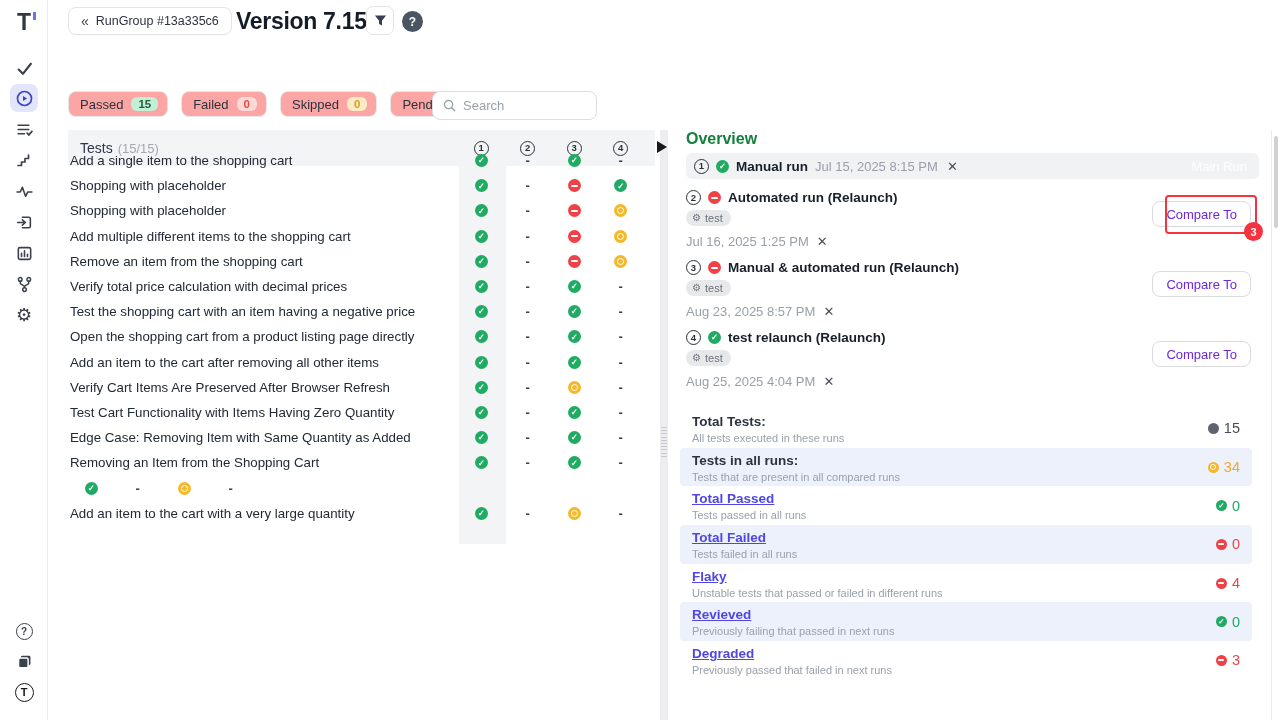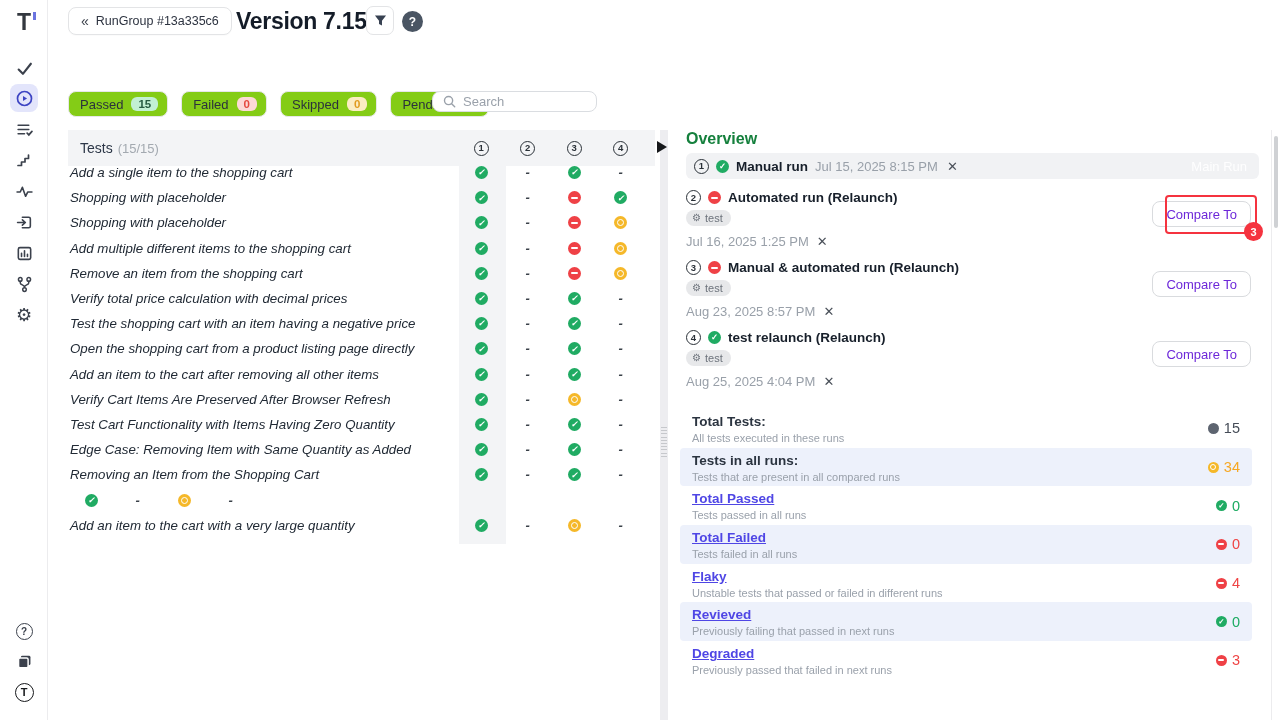--- a/index.html
+++ b/index.html
@@ -34,39 +34,39 @@
   .filter-btn { position:absolute; left:366px; top:6px; width:28px; height:29px;
     border:1px solid #e3e4e6; border-radius:7px; background:#fff; display:flex;
     align-items:center; justify-content:center; cursor:pointer; }
   .help-btn { position:absolute; left:402px; top:11px; width:21px; height:21px; border-radius:50%;
     background:#4a5563; color:#fff; display:flex; align-items:center; justify-content:center;
     font-size:12px; font-weight:700; cursor:pointer; }
 
   
   .chips { position:absolute; left:68px; top:91px; display:flex; gap:13px; }
   .chip { height:26px; display:flex; align-items:center; gap:8px; padding:0 9px 0 11px;
-    background:#84cc16; border:1px solid #e6e7e9; border-radius:8px; font-size:13px; color:#2b323c;
+    background:#fca5a5; border:1px solid #e6e7e9; border-radius:8px; font-size:13px; color:#2b323c;
     cursor:pointer;text-align:right; }
   .chip-badge { border-radius:6px; padding:1px 7px; font-size:11.5px; font-weight:600; }
-  .search-box { position:absolute; left:432px; top:91px; width:165px; height:21px;
+  .search-box { position:absolute; left:432px; top:91px; width:165px; height:29px;
     border:1px solid #dadde1; border-radius:8px; background:#fff; display:flex;
     align-items:center; gap:7px; padding:0 10px; }
   .search-box input { border:none; outline:none; width:110px; font-size:13px; color:#2b323c;
     font-family:"Liberation Sans", sans-serif; background:transparent; }
   .search-box input::placeholder { color:#9aa1aa; }
 
   
   .tbl-head { position:absolute; left:68px; top:130px; width:587px; height:36px;
     background:#f3f4f6; display:flex; align-items:center; padding-left:12px; }
   .tbl-title { font-size:14px; font-weight:400; color:#2d3748; }
   .tbl-count { font-size:13px; color:#a3a9b0; font-weight:400; margin-left:5px; }
   .tbl-cols { position:absolute; right:11px; top:0; height:36px; display:flex; align-items:center; }
   .col-cell { width:46.5px; display:flex; align-items:center; justify-content:center; }
   .col1-strip { position:absolute; left:459px; top:166px; width:46.5px; height:378px; background:#f3f4f6; }
-  .tbl-rows { position:absolute; left:68px; top:160px; width:587px;font-style:italic; }
+  .tbl-rows { position:absolute; left:68px; top:148px; width:587px; }
   .t-row { height:25.2px; display:flex; align-items:center; }
   .t-name { flex:1; font-size:13.3px; color:#212a35; white-space:nowrap; overflow:hidden; padding-left:2px; }
   .t-cells { display:flex; margin-right:11px; }
   .t-cell { width:46.5px; display:flex; align-items:center; justify-content:center; }
   .dash { color:#3a4149; font-size:13px; font-weight:600; }
 
   
   .ic { width:13px; height:13px; border-radius:50%; display:inline-flex; align-items:center;
     justify-content:center; flex:none; }
   .ic.sm { width:11px; height:11px; }

